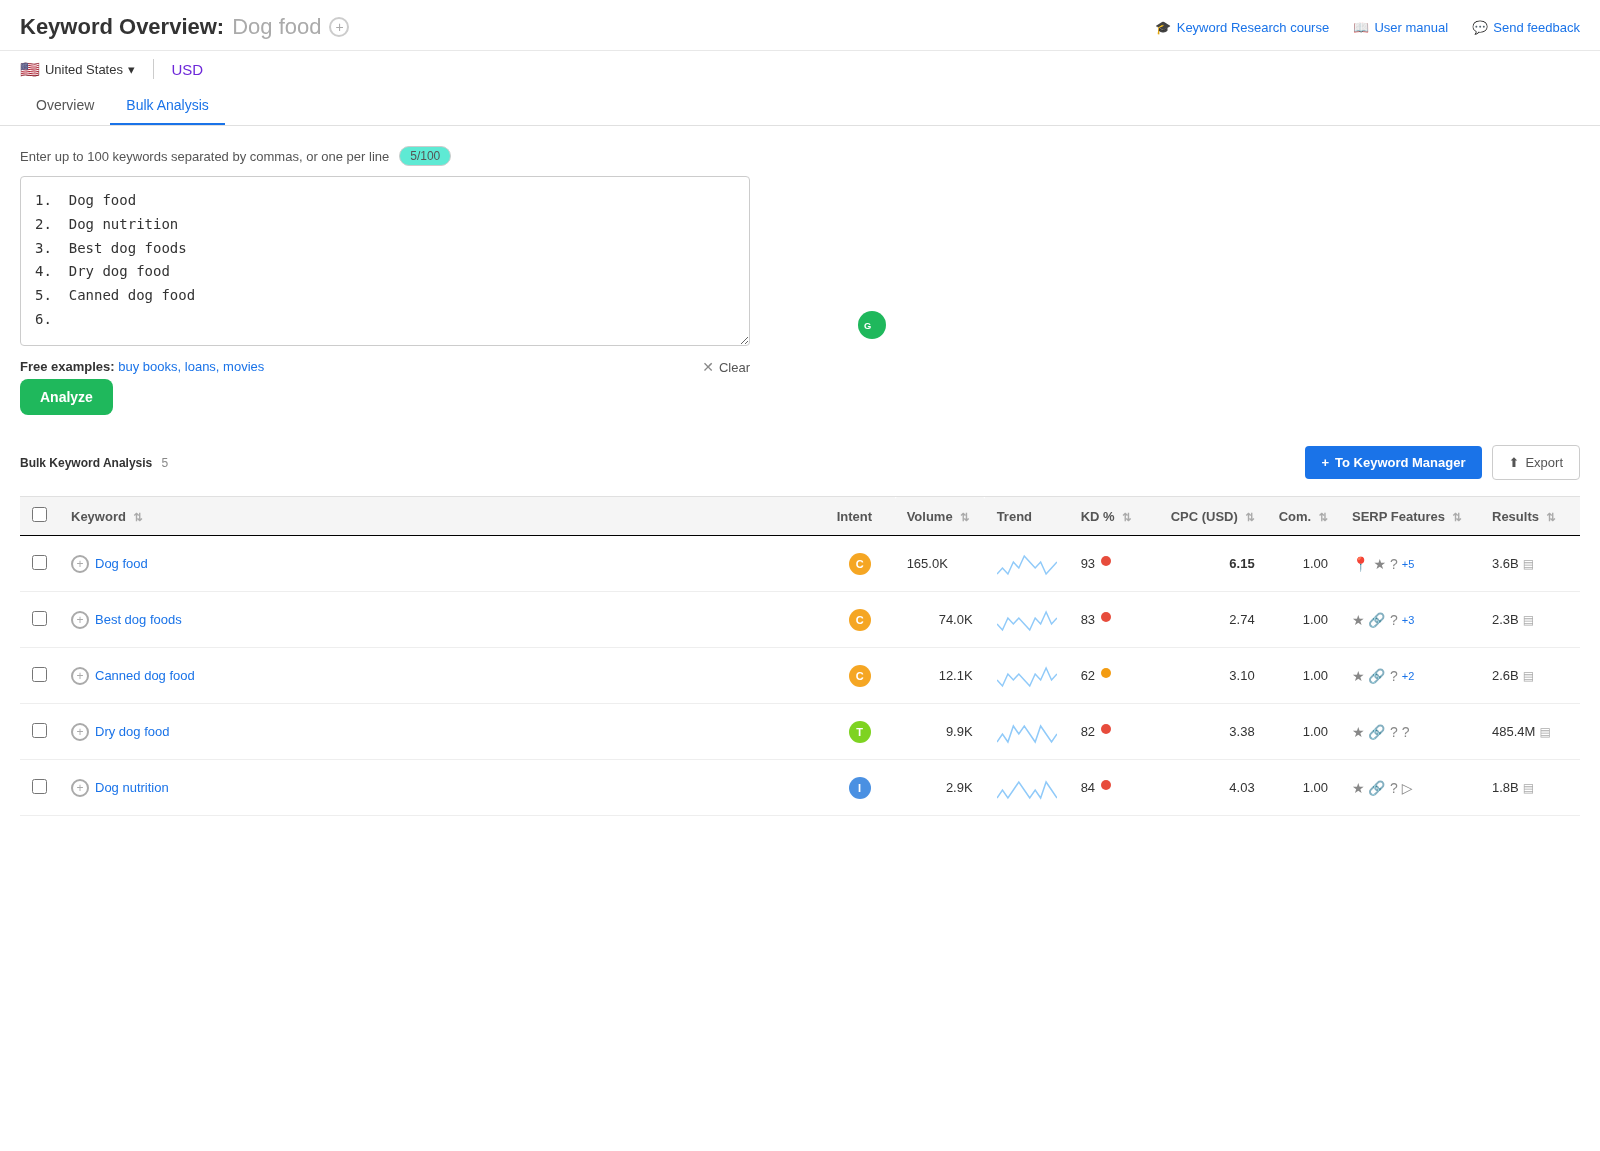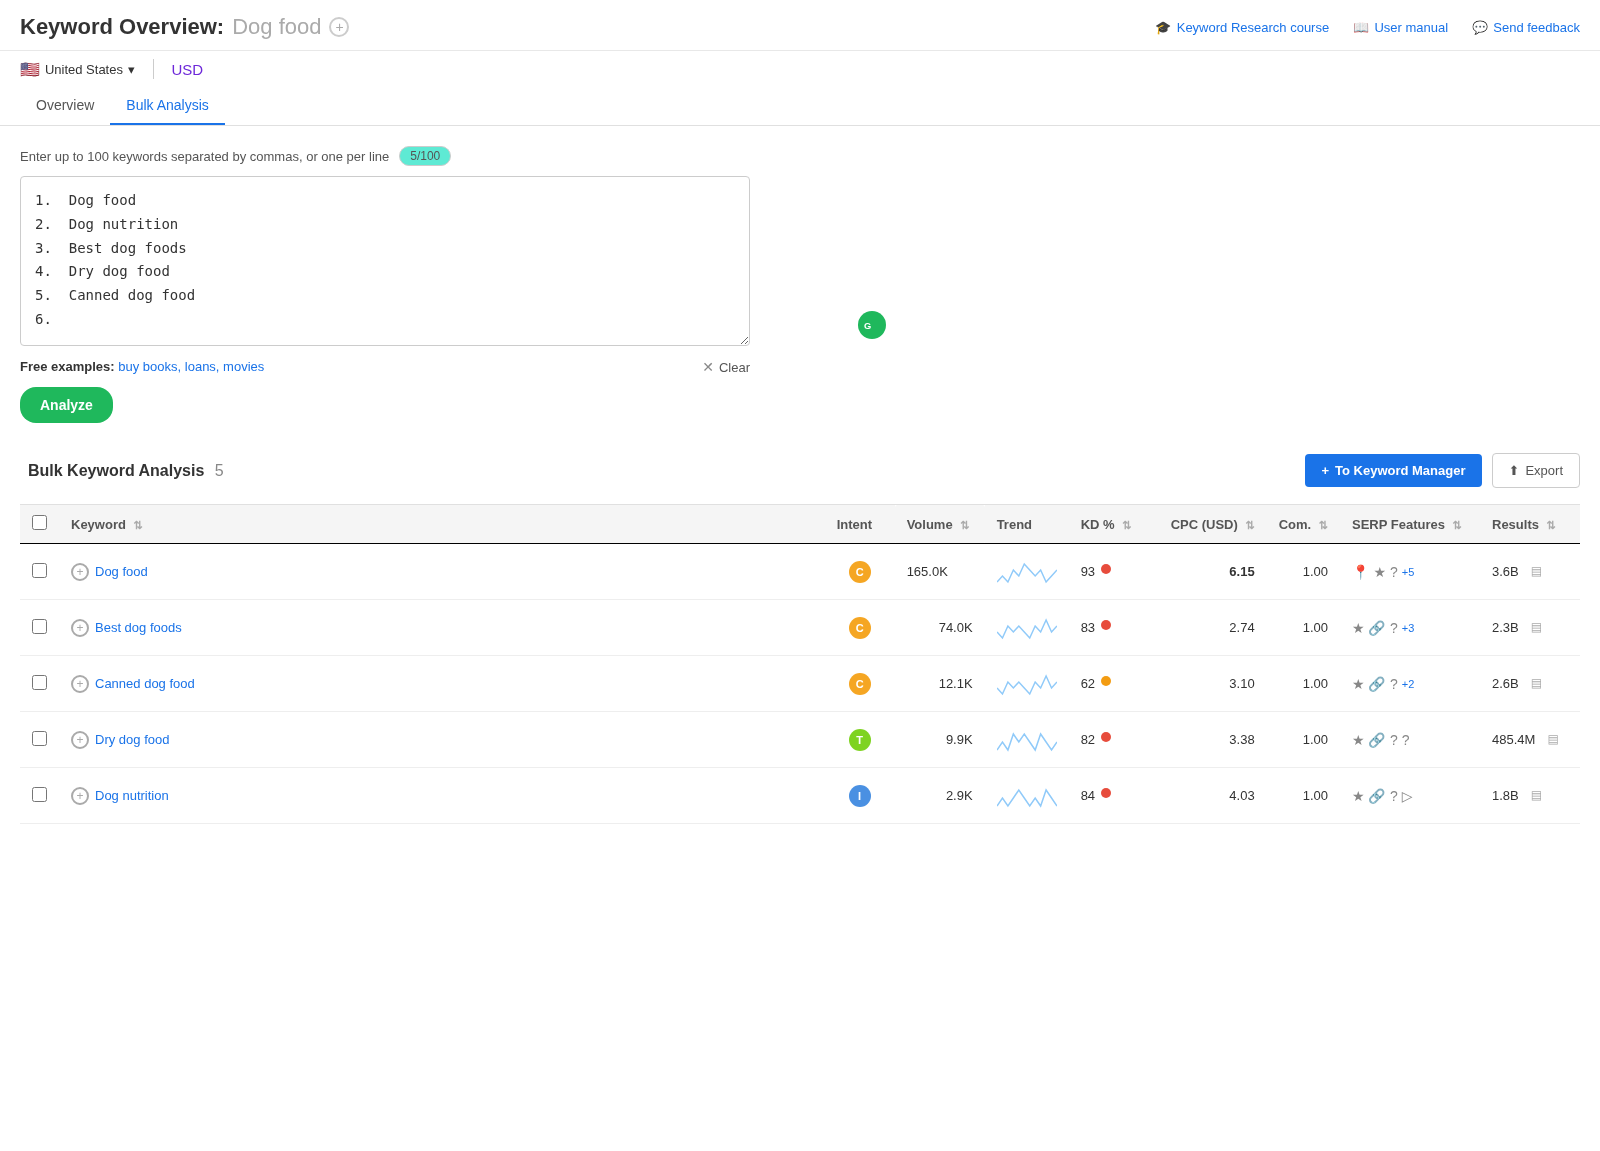--- a/index.html
+++ b/index.html
@@ -31,25 +31,25 @@
     .grammarly-btn { position: absolute; bottom: 10px; right: 10px; width: 28px; height: 28px; background: #1fb85c; border-radius: 50%; display: flex; align-items: center; justify-content: center; cursor: pointer; }
     .grammarly-btn svg { width: 16px; height: 16px; }
 
     .examples-row { display: flex; align-items: flex-start; justify-content: space-between; width: 730px; margin-top: 10px; }
     .free-examples { font-size: 13px; color: #555; }
     .free-examples-label { font-weight: 700; color: #333; }
     .examples-links { color: #1a73e8; cursor: pointer; }
     .clear-btn { display: flex; align-items: center; gap: 5px; color: #555; font-size: 13px; cursor: pointer; }
     .x-icon { color: #888; font-size: 14px; }
 
-    .analyze-btn { margin-top: 12px; background: #1fb85c; color: #fff; border: none; border-radius: 16px; padding: 10px 20px; font-size: 14px; font-weight: 600; cursor: pointer; }
+    .analyze-btn { margin-top: 4px; background: #1fb85c; color: #fff; border: none; border-radius: 8px; padding: 10px 20px; font-size: 14px; font-weight: 600; cursor: pointer; }
 
     .results-section { padding: 20px 20px; }
     .results-header { display: flex; align-items: center; justify-content: space-between; margin-bottom: 16px; }
-    .results-title { font-size: 16px; font-weight: 700; color: #333; margin-left: 8px; }
+    .results-title { font-size: 12px; font-weight: 700; color: #333; }
     .results-count { color: #888; font-weight: 400; margin-left: 6px; }
     .results-actions { display: flex; align-items: center; gap: 10px; }
     .to-keyword-manager-btn { background: #1a73e8; color: #fff; border: none; border-radius: 4px; padding: 9px 16px; font-size: 13px; font-weight: 600; cursor: pointer; display: flex; align-items: center; gap: 6px; }
     .export-btn { background: #fff; color: #555; border: 1px solid #ccc; border-radius: 4px; padding: 9px 16px; font-size: 13px; cursor: pointer; display: flex; align-items: center; gap: 6px; }
 
     .data-table { width: 100%; border-collapse: collapse; font-size: 13px; }
     .data-table th { background: #f5f5f5; padding: 10px 12px; text-align: left; font-weight: 600; color: #555; border-bottom: 1px solid #000000; border-top: 1px solid #e0e0e0; white-space: nowrap; }
     .data-table th .sort-icon { color: #aaa; margin-left: 4px; font-size: 11px; }
     .data-table td { padding: 12px 12px; border-bottom: 1px solid #eee; vertical-align: middle; }
 
@@ -77,21 +77,21 @@
     .kd-cell { display: flex; align-items: flex-start; gap: 6px; }
     .kd-dot-red { width: 10px; height: 10px; border-radius: 50%; background: #e74c3c; display: inline-block; }
     .kd-dot-orange { width: 10px; height: 10px; border-radius: 50%; background: #f39c12; display: inline-block; }
 
     .trend-svg { width: 60px; height: 28px; }
 
     .serp-icons { display: flex; align-items: center; gap: 4px; }
     .serp-icon { color: #888; font-size: 14px; }
     .serp-plus { font-size: 11px; color: #1a73e8; cursor: pointer; }
 
-    .results-note { display: flex; align-items: flex-start; gap: 12px; }
+    .results-note { display: flex; align-items: flex-end; gap: 4px; }
     .results-doc-icon { color: #aaa; font-size: 12px; }
 
     .volume-active { background: #e8f0fe; border-radius: 3px; }
   </style>
 </head>
 <body>
 
 <div class="top-header">
   <div class="page-title">
     <span>Keyword Overview:</span>

